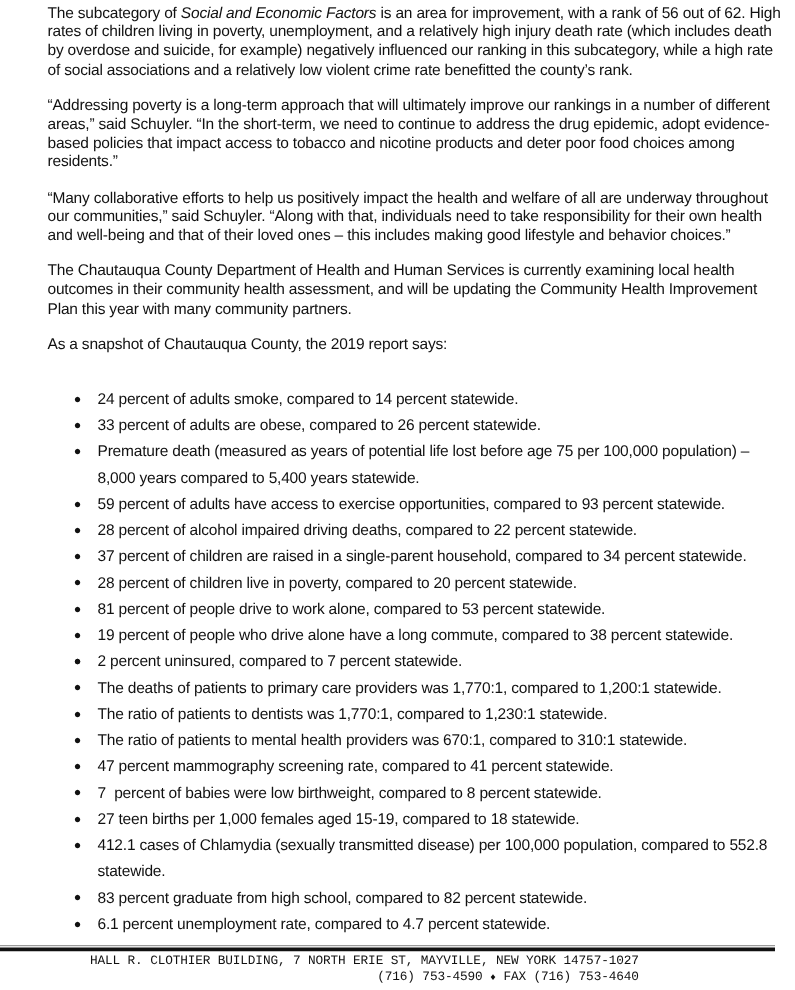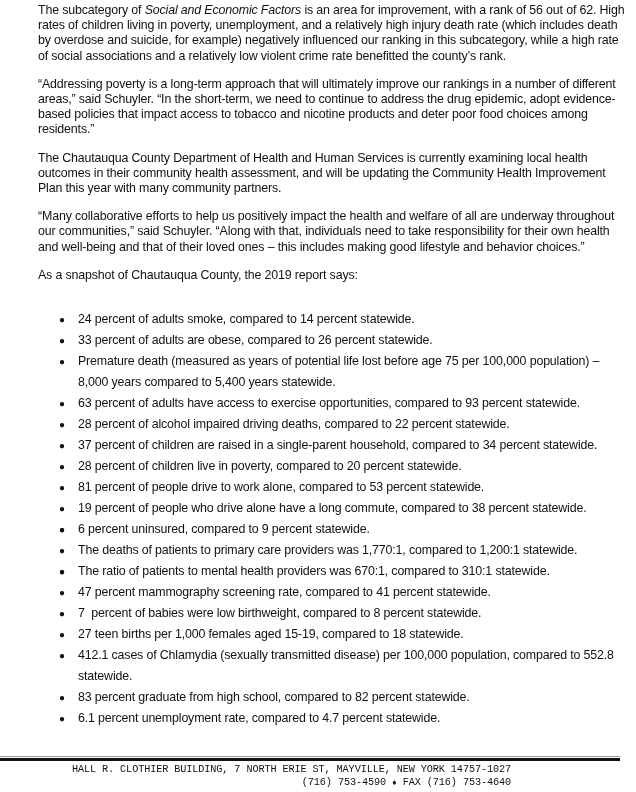--- a/index.html
+++ b/index.html
@@ -79,40 +79,40 @@
     }
   </style>
 </head>
 <body>
 
 <div class="page">
   <p class="para"><span>The subcategory of </span><em>Social and Economic Factors</em><span> is an area for improvement, with a rank of 56 out of 62. High rates of children living in poverty, unemployment, and a relatively high injury death rate (which includes death by overdose and suicide, for example) negatively influenced our ranking in this subcategory, while a high rate of social associations and a relatively low violent crime rate benefitted the county’s rank.</span></p>
 
   <p class="para">“Addressing poverty is a long-term approach that will ultimately improve our rankings in a number of different areas,” said Schuyler. “In the short-term, we need to continue to address the drug epidemic, adopt evidence-based policies that impact access to tobacco and nicotine products and deter poor food choices among residents.”</p>
 
+  <p class="para">“Many collaborative efforts to help us positively impact the health and welfare of all are underway throughout our communities,” said Schuyler. “Along with that, individuals need to take responsibility for their own health and well-being and that of their loved ones – this includes making good lifestyle and behavior choices.”</p>
+
   <p class="para">The Chautauqua County Department of Health and Human Services is currently examining local health outcomes in their community health assessment, and will be updating the Community Health Improvement Plan this year with many community partners.</p>
-
-  <p class="para">“Many collaborative efforts to help us positively impact the health and welfare of all are underway throughout our communities,” said Schuyler. “Along with that, individuals need to take responsibility for their own health and well-being and that of their loved ones – this includes making good lifestyle and behavior choices.”</p>
 
   <p class="para intro">As a snapshot of Chautauqua County, the 2019 report says:</p>
 
   <ul class="stats">
     <li><span class="bullet">●</span><span>24 percent of adults smoke, compared to 14 percent statewide.</span></li>
     <li><span class="bullet">●</span><span>33 percent of adults are obese, compared to 26 percent statewide.</span></li>
     <li><span class="bullet">●</span><span>Premature death (measured as years of potential life lost before age 75 per 100,000 population) – 8,000 years compared to 5,400 years statewide.</span></li>
-    <li><span class="bullet">●</span><span>63 percent of adults have access to exercise opportunities, compared to 93 percent statewide.</span></li>
+    <li><span class="bullet">●</span><span>59 percent of adults have access to exercise opportunities, compared to 93 percent statewide.</span></li>
     <li><span class="bullet">●</span><span>28 percent of alcohol impaired driving deaths, compared to 22 percent statewide.</span></li>
     <li><span class="bullet">●</span><span>37 percent of children are raised in a single-parent household, compared to 34 percent statewide.</span></li>
     <li><span class="bullet">●</span><span>28 percent of children live in poverty, compared to 20 percent statewide.</span></li>
     <li><span class="bullet">●</span><span>81 percent of people drive to work alone, compared to 53 percent statewide.</span></li>
     <li><span class="bullet">●</span><span>19 percent of people who drive alone have a long commute, compared to 38 percent statewide.</span></li>
     <li><span class="bullet">●</span></li>
-    <li><span class="bullet">●</span><span>6 percent uninsured, compared to 9 percent statewide.</span></li>
+    <li><span class="bullet">●</span><span>2 percent uninsured, compared to 7 percent statewide.</span></li>
     <li><span class="bullet">●</span><span>The deaths of patients to primary care providers was 1,770:1, compared to 1,200:1 statewide.</span></li>
-    <li><span class="bullet">●</span></li>
+    <li><span class="bullet">●</span><span>The ratio of patients to dentists was 1,770:1, compared to 1,230:1 statewide.</span></li>
     <li><span class="bullet">●</span><span>The ratio of patients to mental health providers was 670:1, compared to 310:1 statewide.</span></li>
     <li><span class="bullet">●</span><span>47 percent mammography screening rate, compared to 41 percent statewide.</span></li>
     <li><span class="bullet">●</span><span style="white-space: pre;">7  percent of babies were low birthweight, compared to 8 percent statewide.</span></li>
     <li><span class="bullet">●</span><span>27 teen births per 1,000 females aged 15-19, compared to 18 statewide.</span></li>
     <li><span class="bullet">●</span><span>412.1 cases of Chlamydia (sexually transmitted disease) per 100,000 population, compared to 552.8 statewide.</span></li>
     <li><span class="bullet">●</span><span>83 percent graduate from high school, compared to 82 percent statewide.</span></li>
     <li><span class="bullet">●</span><span>6.1 percent unemployment rate, compared to 4.7 percent statewide.</span></li>
   </ul>
 </div>
 

